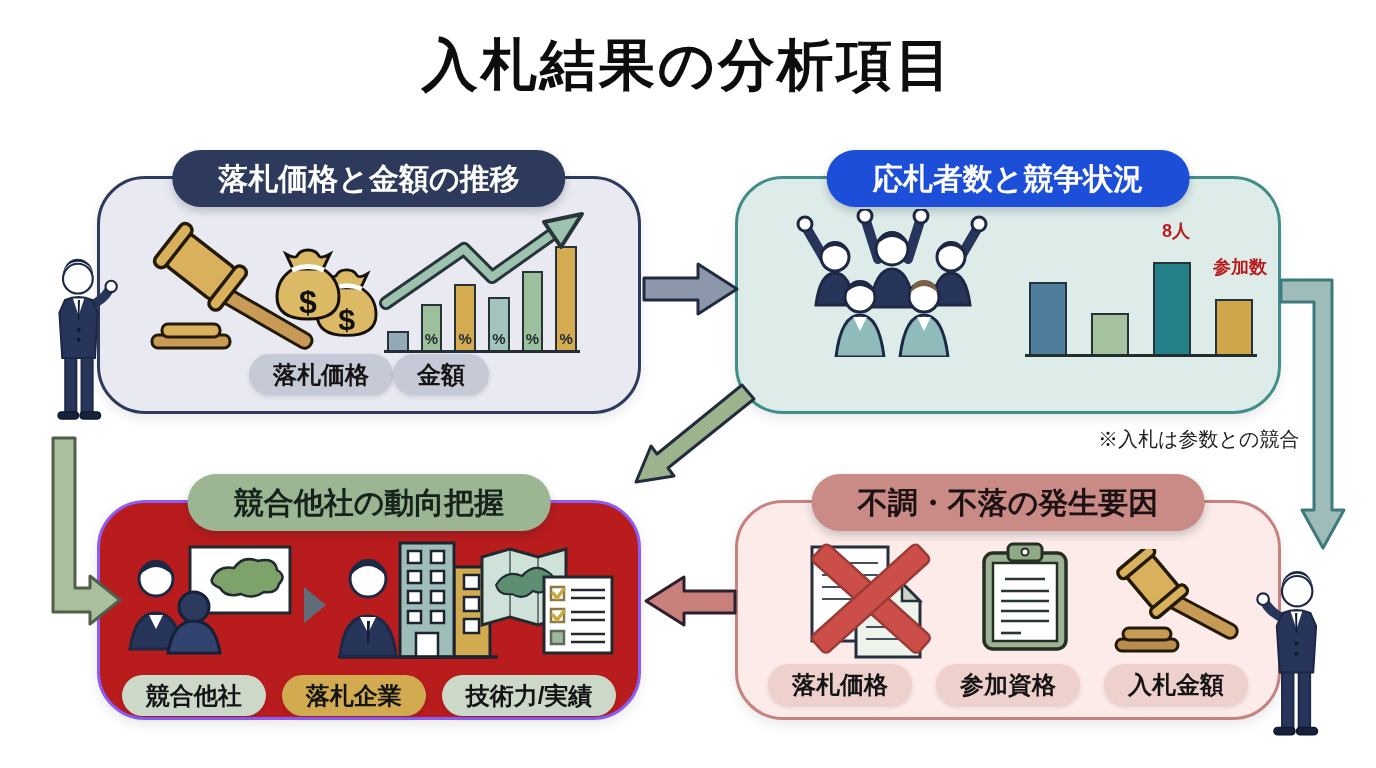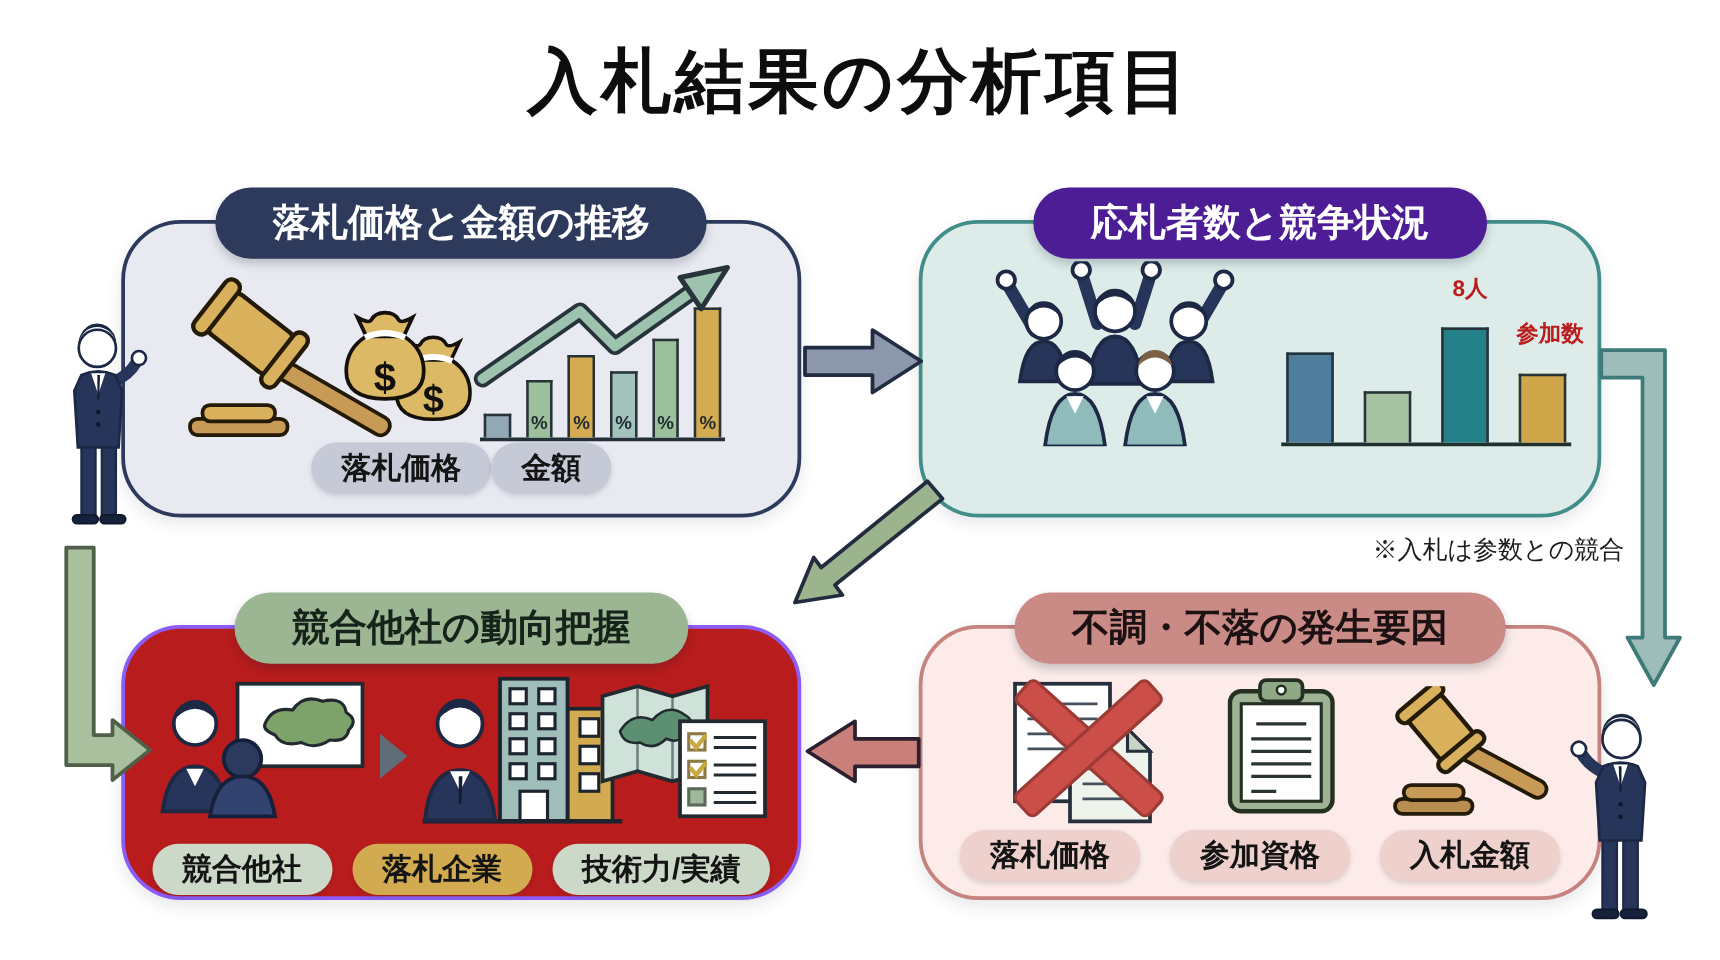--- a/index.html
+++ b/index.html
@@ -14,21 +14,21 @@
     box-shadow:0 5px 12px rgba(30,40,60,.10);text-decoration:underline;}
   .qbox.tl{left:97px;top:176px;width:544px;height:238px;background:#e9e9f1;border:3px solid #2d3a5c;}
   .qbox.tr{left:735px;top:176px;width:546px;height:238px;background:#ddece9;border:3px solid #41八d89;border:3px solid #418d89;}
   .qbox.bl{left:97px;top:500px;width:544px;height:220px;background:#b91c1c;border:3px solid #8b5cf6;}
   .qbox.br{left:735px;top:500px;width:546px;height:220px;background:#fcebe8;border:3px solid #c5827e;}
 
   .pill-header{position:absolute;top:-29px;left:50%;transform:translateX(-50%);
     white-space:nowrap;height:57px;line-height:57px;padding:0 46px;border-radius:30px;
     font-size:30px;font-weight:800;box-shadow:0 4px 8px rgba(20,30,50,.22);}
   .ph-navy{background:#2d3a5c;color:#ffffff;}
-  .ph-teal{background:#4c1d95;color:#ffffff;}
+  .ph-teal{background:#1d4ed8;color:#ffffff;}
   .ph-sage{background:#9cb694;color:#16231a;}
   .ph-rose{background:#ca8a85;color:#1c1113;}
 
   .pill-row{position:absolute;left:0;right:0;display:flex;justify-content:center;align-items:center;}
   .pill{height:41px;line-height:41px;padding:0 24px;border-radius:22px;white-space:nowrap;
     font-size:24px;font-weight:800;color:#141414;box-shadow:0 2px 4px rgba(30,40,60,.15);}
   .row-tl{bottom:16px;} .row-tl .pill{background:#c6c9d6;}
   .row-tr{bottom:16px;gap:95px;} .row-tr .pill{background:#c2d8d4;}
   .row-bl{bottom:1px;gap:16px;margin-top:33px;} .row-bl .pill{background:#ccd8c8;}
   .row-bl .pill.gold{background:#d2ab50;}

